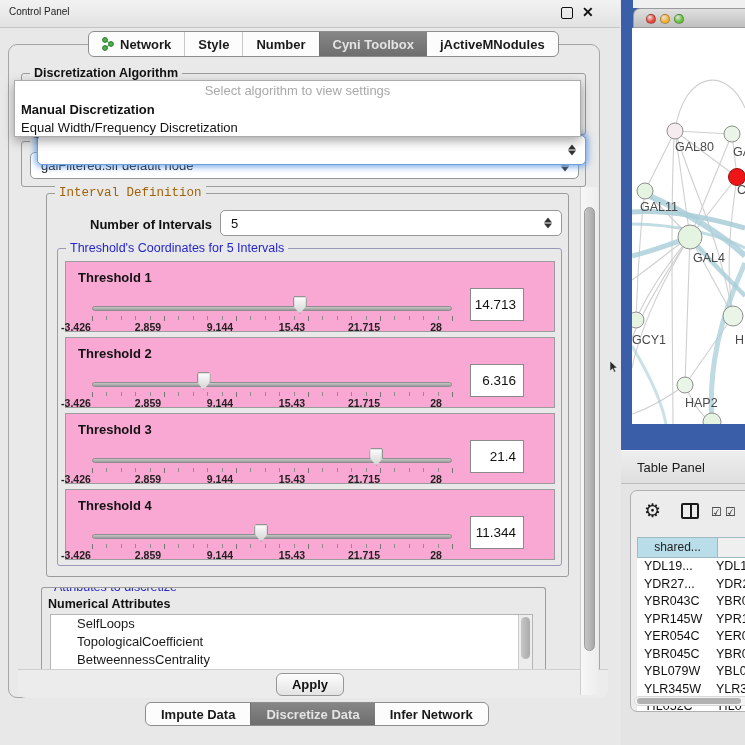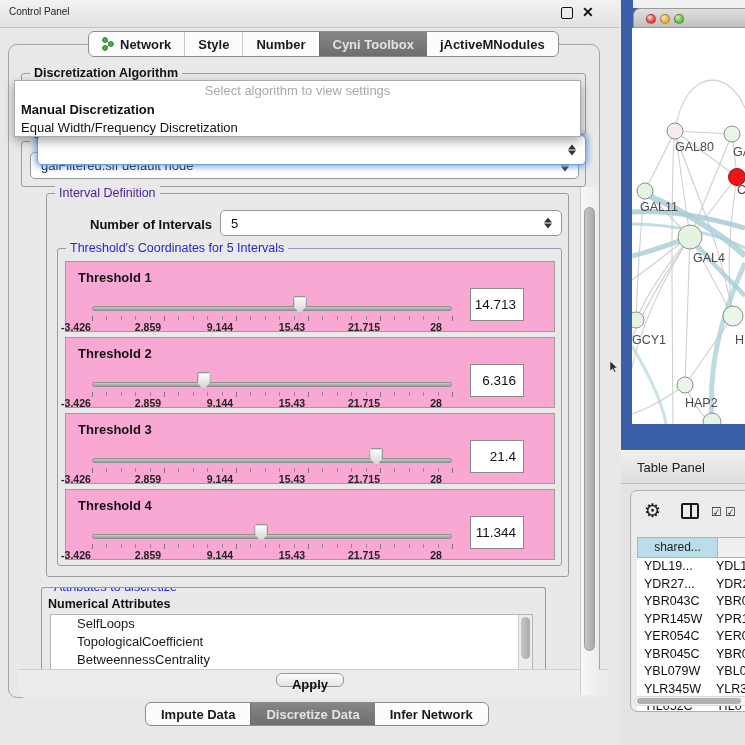--- a/index.html
+++ b/index.html
@@ -25,21 +25,21 @@
   .net-ico { width:12px; height:14px; }
 
   
   .outer-box { position:absolute; left:8px; top:44px; width:592px; height:654px;
     border:1px solid #a6a6a6; border-radius:9px; background:#e9e9e9; }
 
   
   .group { position:absolute; border:1px solid #9c9c9c; border-radius:3px; background:#e9e9e9; }
   .gtitle { position:absolute; top:-8px; left:8px; background:#e9e9e9; padding:0 4px; font-size:12.5px; white-space:nowrap; }
   .gtitle.black { font-weight:700; color:#111; }
-  .gtitle.green { color:#4c1d95; }
+  .gtitle.green { color:#a16207;font-family:Liberation Mono, monospace; }
   .gtitle.blue { color:#2525cd; }
 
   
   .combo { position:absolute; background:#fff; border:1px solid #979797; border-radius:5px;
     font-size:13px; color:#111; display:flex; align-items:center; padding-left:10px; }
   .spinner { position:absolute; right:9px; top:50%; transform:translateY(-50%); display:flex; flex-direction:column; gap:1px; }
   .spinner i { width:0; height:0; border-left:4px solid transparent; border-right:4px solid transparent; }
   .spinner .up { border-bottom:5px solid #333; }
   .spinner .dn { border-top:5px solid #333; }
 
@@ -75,21 +75,21 @@
   .attr-list { position:absolute; left:8px; top:26px; width:483px; height:57px; background:#fff;
     border:1px solid #b5b5b5; overflow:hidden; font-size:13px; }
   .attr-item { height:18px; line-height:18px; padding-left:26px; white-space:nowrap; }
   .list-scroll { position:absolute; right:0; top:0; width:14px; height:100%; background:#ededed; border-left:1px solid #ccc; }
   .list-thumb { position:absolute; left:2px; top:2px; width:9px; height:42px; border-radius:5px;
     background:linear-gradient(90deg,#c7c7c7,#aaa); }
 
   
   .apply-bar { position:absolute; left:9px; top:624px; width:590px; height:29px; background:#ececec;
     border-top:1px solid #cfcfcf; border-radius:0 0 8px 8px; }
-  .apply-btn { position:absolute; left:258px; top:3px; width:68px; height:14px;
+  .apply-btn { position:absolute; left:258px; top:3px; width:68px; height:23px;
     background:linear-gradient(#fdfdfd,#e3e3e3); border:1px solid #969696; border-radius:6px;
     font-size:13px; font-weight:600; color:#111; text-align:center; line-height:21px; }
   .bottombar { position:absolute; left:145px; top:702px; height:24px; display:flex;
     border:1px solid #8d8d8d; border-radius:6px; background:#fcfcfc; overflow:hidden; }
   .bottombar .tabseg { font-size:13px; padding:0 15px; }
 
   
   .cp-scroll { position:absolute; left:579px; top:186px; width:18px; height:508px;
     background:linear-gradient(90deg,#f7f7f7,#ededed); border-left:1px solid #cfcfcf; }
   .cp-thumb { position:absolute; left:3px; top:20px; width:11px; height:444px; border-radius:6px;

